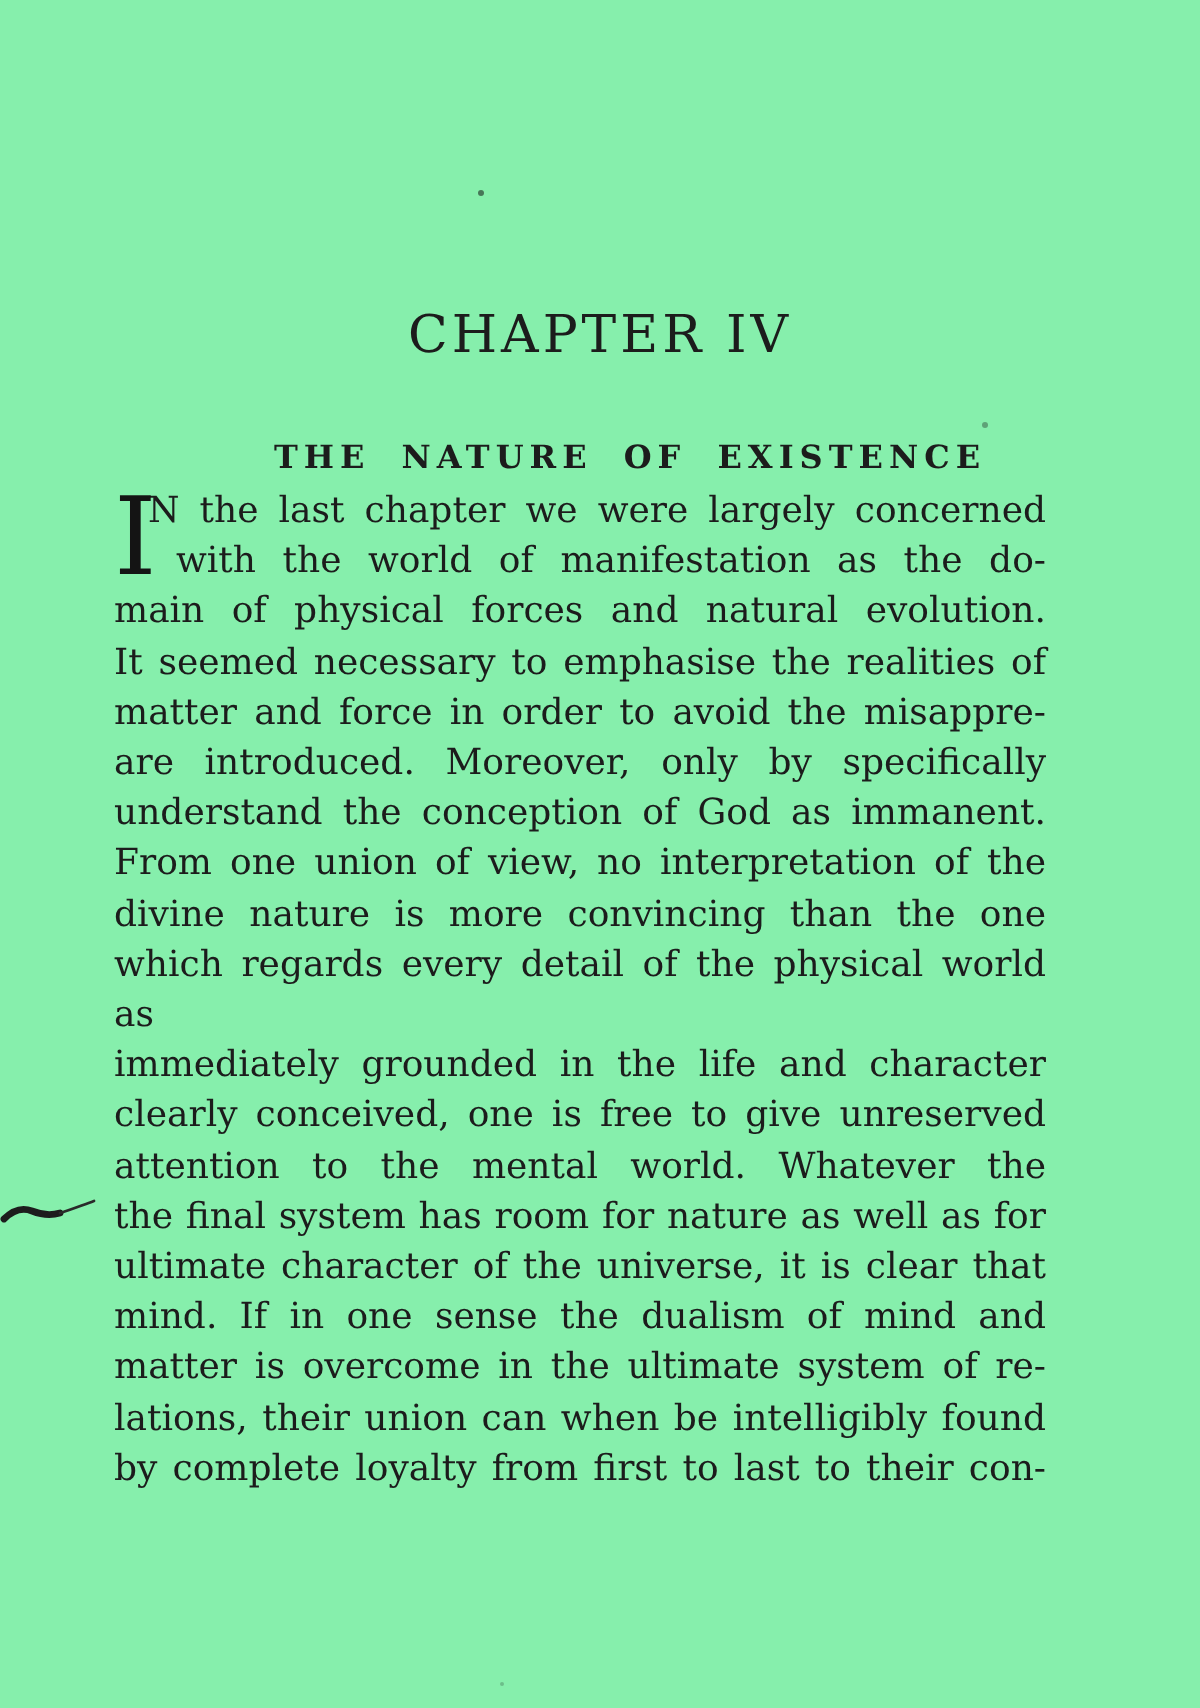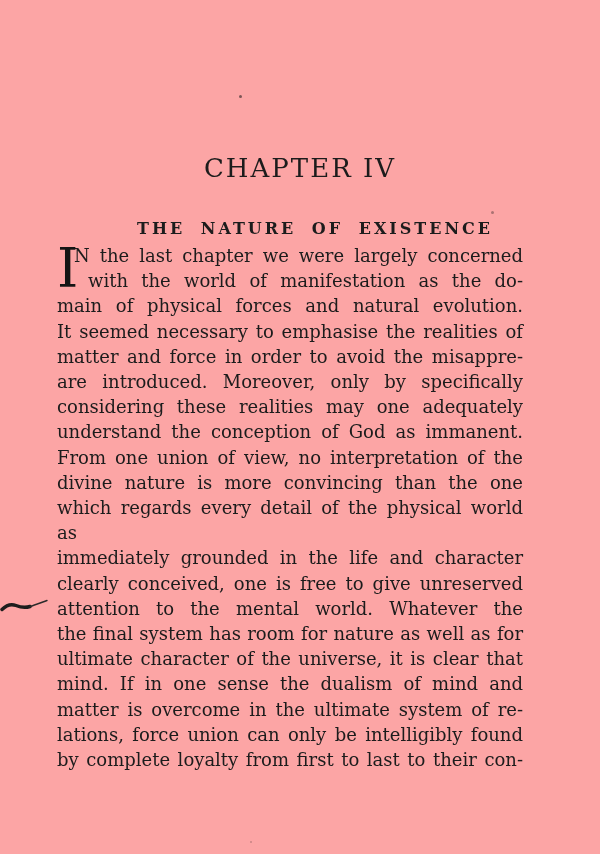--- a/index.html
+++ b/index.html
@@ -4,21 +4,21 @@
 <style>
   html, body {
     margin: 0;
     padding: 0;
     background: #e8e8e8;
   }
   .page {
     position: relative;
     width: 600px;
     height: 854px;
-    background: #fca5a5;
+    background: #86efac;
     overflow: hidden;
     font-family: "DejaVu Serif", "Liberation Serif", serif;
     color: #1c1c1c;
   }
   .chapter {
     position: absolute;
     top: 153px;
     left: 0;
     width: 100%;
     margin: 0;
@@ -104,33 +104,32 @@
   <h2 class="section">THE NATURE OF EXISTENCE</h2>
 
   <div class="body-block">
     <span class="dropcap">I</span>
     <div class="line indent1">N the last chapter we were largely concerned</div>
     <div class="line indent2">with the world of manifestation as the do-</div>
     <div class="line">main of physical forces and natural evolution.</div>
     <div class="line">It seemed necessary to emphasise the realities of</div>
     <div class="line">matter and force in order to avoid the misappre-</div>
     <div class="line">are introduced. Moreover, only by specifically</div>
-    <div class="line">considering these realities may one adequately</div>
     <div class="line">understand the conception of God as immanent.</div>
     <div class="line">From one union of view, no interpretation of the</div>
     <div class="line">divine nature is more convincing than the one</div>
     <div class="line">which regards every detail of the physical world as</div>
     <div class="line">immediately grounded in the life and character</div>
     <div class="line">clearly conceived, one is free to give unreserved</div>
     <div class="line">attention to the mental world. Whatever the</div>
     <div class="line">the final system has room for nature as well as for</div>
     <div class="line">ultimate character of the universe, it is clear that</div>
     <div class="line">mind. If in one sense the dualism of mind and</div>
     <div class="line">matter is overcome in the ultimate system of re-</div>
-    <div class="line">lations, force union can only be intelligibly found</div>
+    <div class="line">lations, their union can when be intelligibly found</div>
     <div class="line">by complete loyalty from first to last to their con-</div>
   </div>
 
   <svg class="squiggle" width="52" height="20" viewBox="0 0 52 20">
     <path d="M2,13.5 C6,9.5 11,7.5 16,9.5 C21,11.5 25,12 30,10.5" fill="none" stroke="#1d1d1d" stroke-width="3.4" stroke-linecap="round"></path>
     <path d="M30,10.5 C35,9 40,7 47,4.5" fill="none" stroke="#2a2a2a" stroke-width="1.4" stroke-linecap="round"></path>
   </svg>
 
 
 </div>

